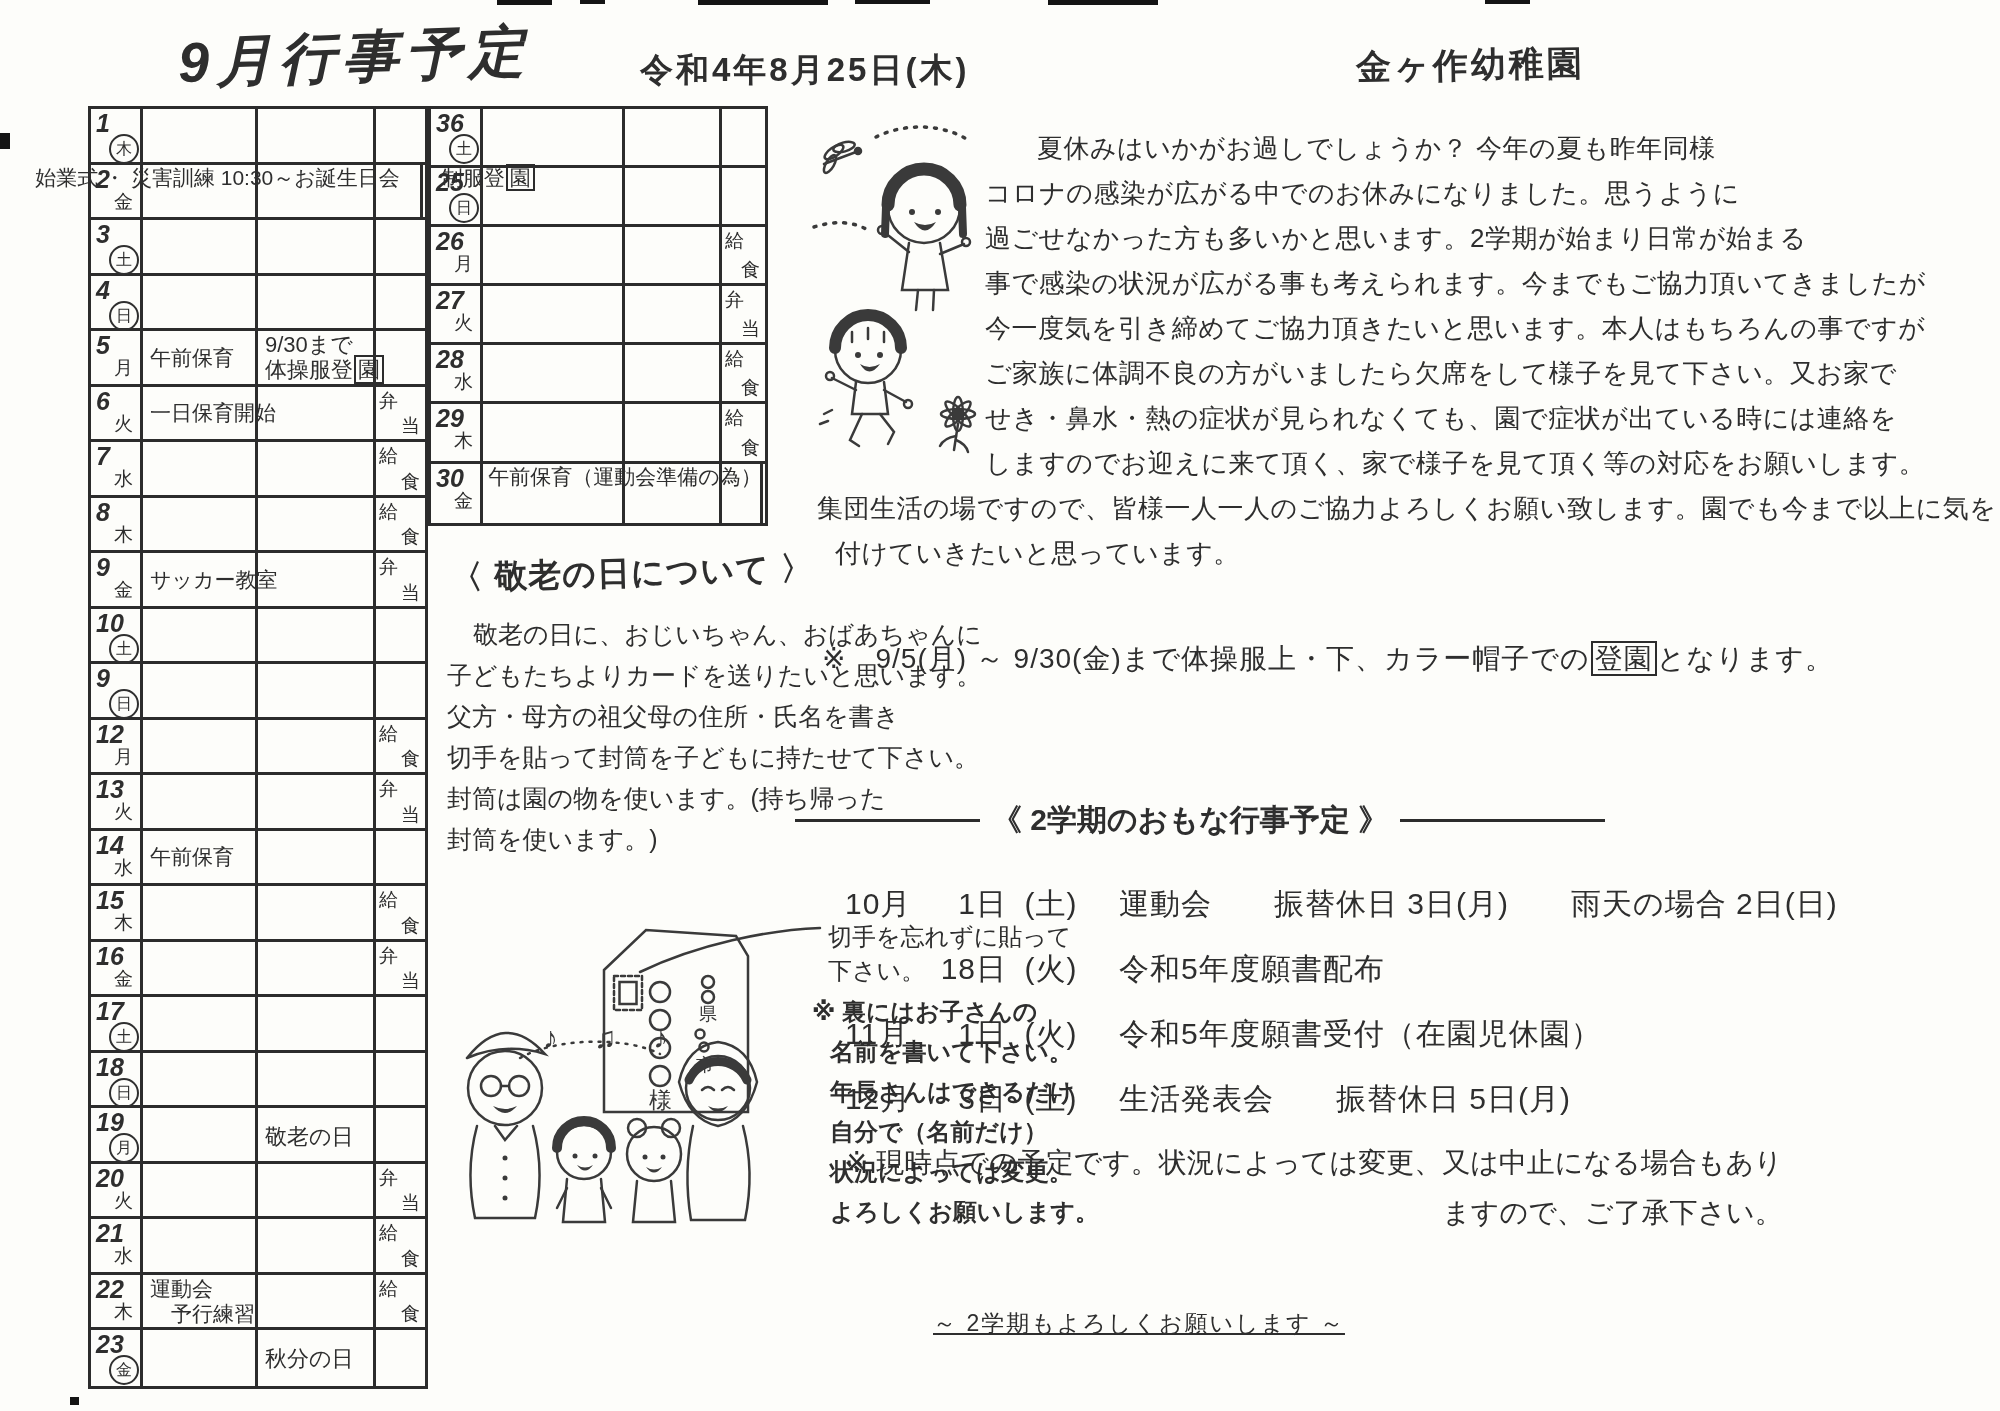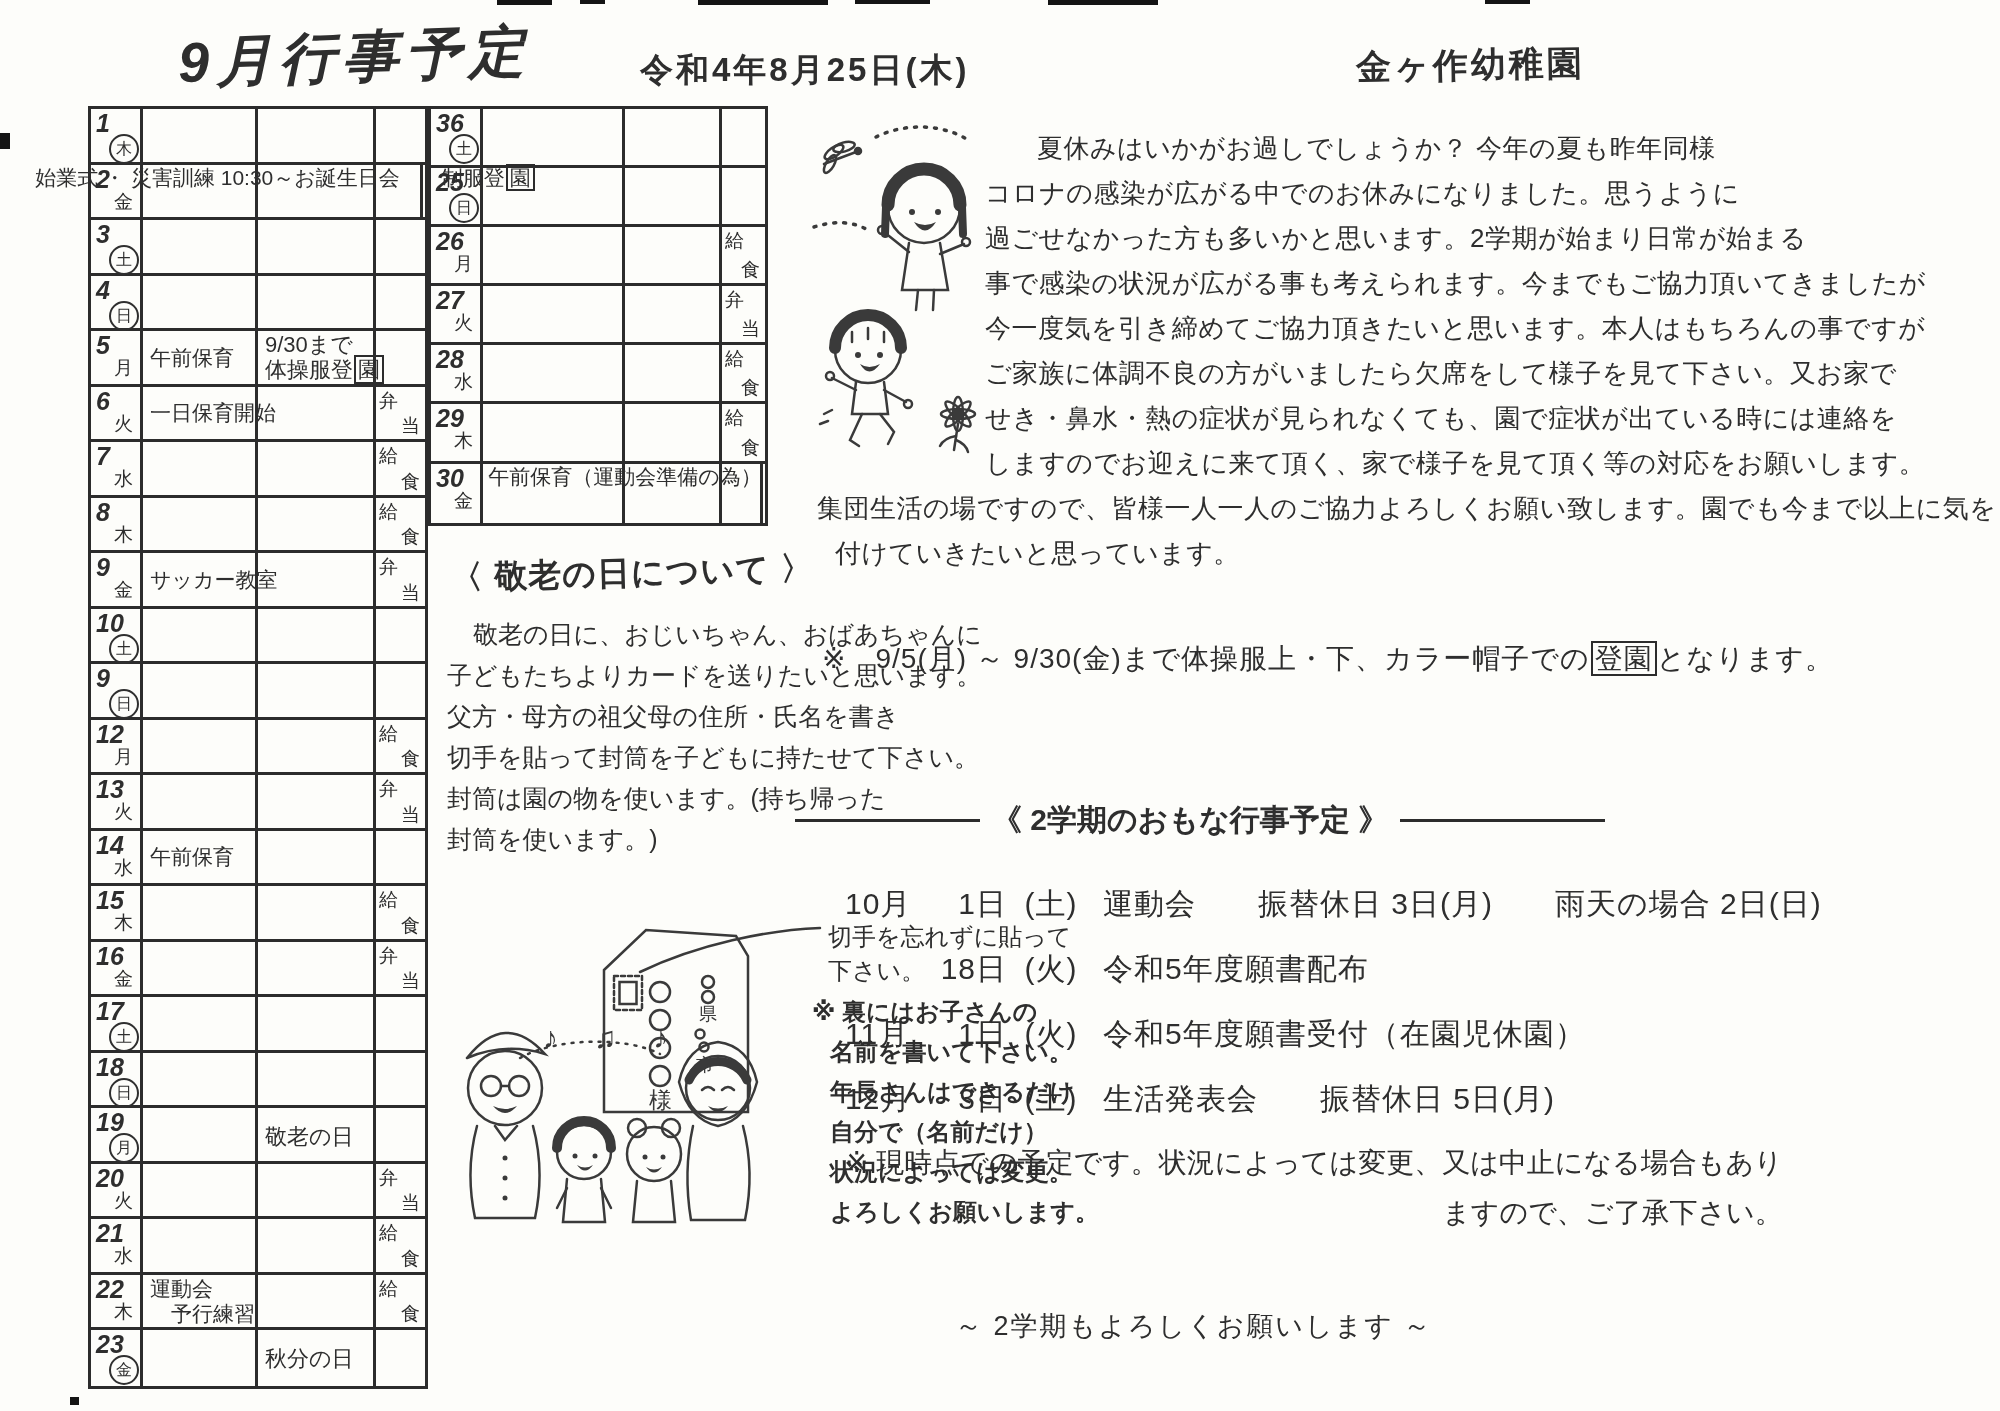--- a/index.html
+++ b/index.html
@@ -95,29 +95,29 @@
     font-size:30px; font-weight:bold; white-space:nowrap; }
   .dash-line { height:3px; background:#2c2c2c; flex:none; }
   .dash-left  { width:185px; }
   .dash-right { width:205px; }
 
   .term2-list { position:absolute; left:845px; top:872px; font-size:30px; }
   .term2-item { display:flex; height:65px; align-items:center; letter-spacing:1px; white-space:nowrap; }
   .t2-month { width:78px; }
   .t2-day   { width:84px; text-align:right; padding-right:8px; }
   .t2-wd    { width:72px; text-align:center; }
-  .t2-event { margin-left:16px; }
+  .t2-event { margin-left:32px; }
 
   .term2-note { position:absolute; left:845px; top:1138px;
     font-size:28px; line-height:50px;text-align:right; }
   .term2-note-line { white-space:nowrap; }
   .term2-note-line:nth-child(2) { margin-left:36px; }
 
-  .closing { position:absolute; left:955px; top:1308px;
-    font-size:27px; letter-spacing:2px; white-space:nowrap; }
+  .closing { position:absolute; left:933px; top:1308px;
+    font-size:23px; letter-spacing:2px; white-space:nowrap;text-decoration:underline; }
 
   
   .illus { position:absolute; }
   #kids-illustration   { left:806px; top:112px; }
   #envelope-illustration { left:588px; top:916px; }
   #family-illustration { left:425px; top:948px; }
 
   
   .artifact { position:absolute; background:#141414; }
 </style>

